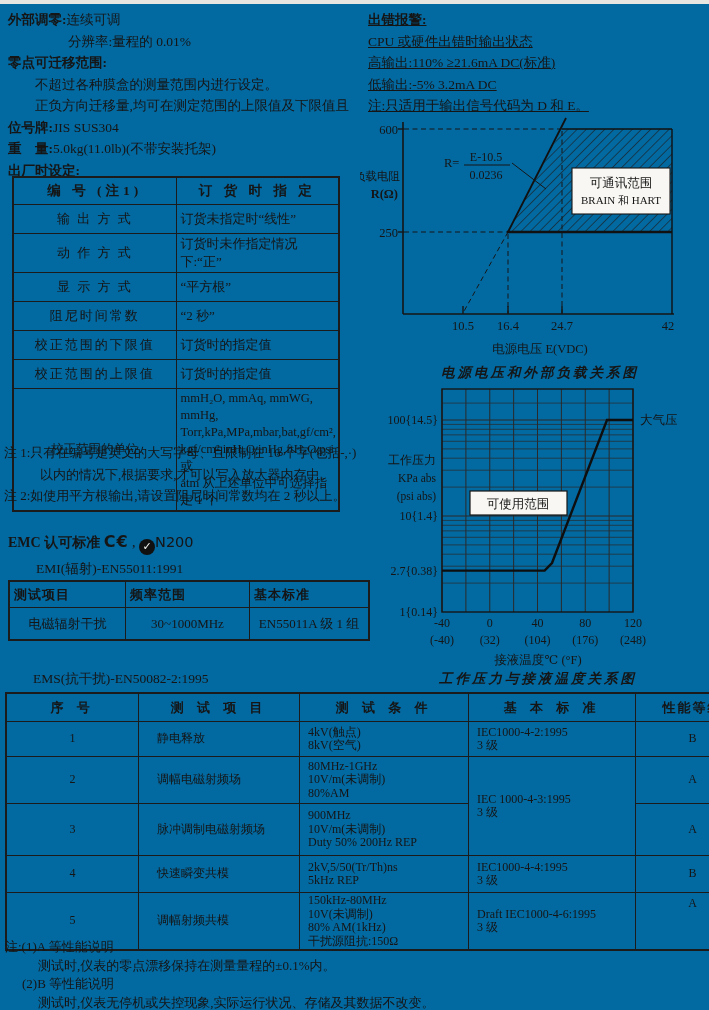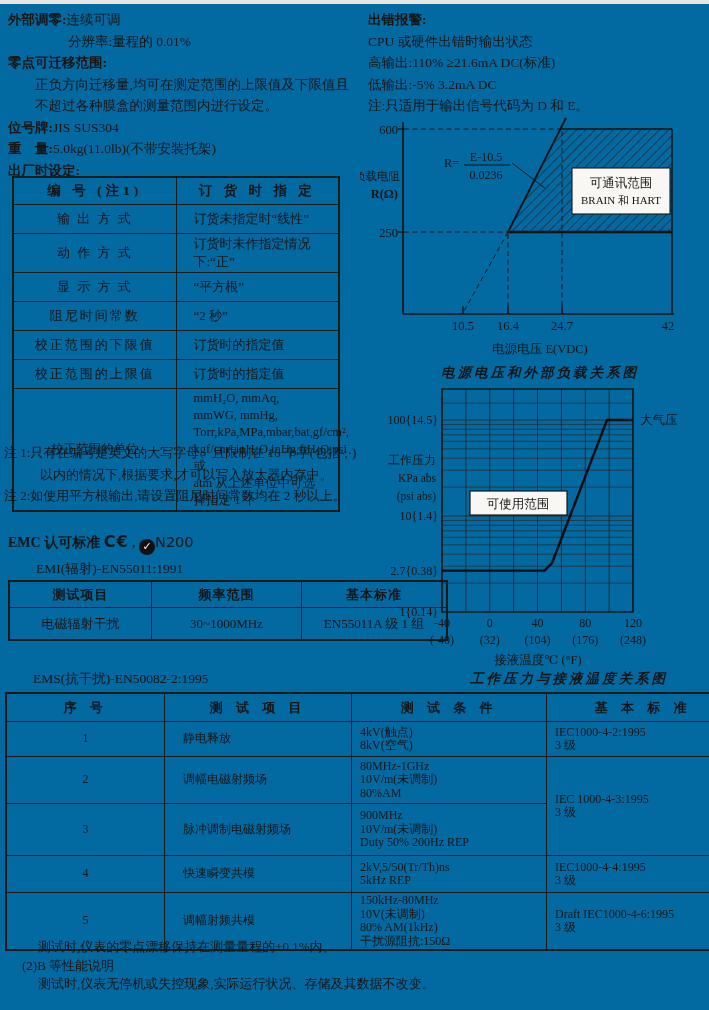--- a/index.html
+++ b/index.html
@@ -10,31 +10,31 @@
     font-family:"Liberation Serif","DejaVu Serif",serif;
     overflow:hidden;
   }
   .abs{position:absolute;}
   .b{font-weight:bold;}
   .pre{white-space:pre-line;}
   .line{font-size:13.5px;line-height:21.5px;}
   
   table{border-collapse:collapse;table-layout:fixed;}
   .doc-table{border:2px solid #1b1b1b;}
-  .doc-table td,.doc-table th{border:1.4px solid #1b1b1b;font-size:13px;padding:1px 17px;}
+  .doc-table td,.doc-table th{border:1.4px solid #1b1b1b;font-size:13px;padding:1px 4px;}
   
   .ft{width:328px;}
   .ft th{height:24px;text-align:center;letter-spacing:4px;font-size:13.5px;}
   .ft td.c1{width:136px;text-align:center;letter-spacing:2px;height:26px;}
   .ft td.c2{width:192px;text-align:left;font-family:Liberation Serif, serif;}
   .ft tr.units td{height:76px;line-height:17px;font-size:12.5px;border-radius:11px;}
   .ft tr.units td.c1{letter-spacing:0;}
   
   .emi{width:332px;}
-  .emi th{height:23px;text-align:center;font-size:13px;letter-spacing:1px;}
+  .emi th{height:23px;text-align:left;font-size:13px;letter-spacing:1px;}
   .emi td{height:29px;text-align:center;font-size:13px;}
   
   .ems{width:698px;}
   .ems th{height:25px;text-align:center;font-size:13px;letter-spacing:5px;}
   .ems td{font-size:12px;line-height:13.5px;vertical-align:middle;}
   .ems td.no{text-align:center;}
   .ems td.item{padding-left:18px;}
   .ems td.cond{padding-left:8px;}
   .ems td.std{padding-left:8px;}
   .ems td.grade{text-align:center;}
@@ -56,22 +56,22 @@
 </style>
 </head>
 <body>
 
 <div id="page">
 
   <div class="abs" style="left:8px;top:5px;width:352px;">
     <div class="line"><span class="b">外部调零:</span><span>连续可调</span></div>
     <div class="line" style="margin-left:60px;">分辨率:量程的 0.01%</div>
     <div class="line b">零点可迁移范围:</div>
+    <div class="line" style="margin-left:27px;">不超过各种膜盒的测量范围内进行设定。</div>
     <div class="line" style="margin-left:27px;">正负方向迁移量,均可在测定范围的上限值及下限值且</div>
-    <div class="line" style="margin-left:27px;">不超过各种膜盒的测量范围内进行设定。</div>
     <div class="line"><span class="b">位号牌:</span><span>JIS SUS304</span></div>
     <div class="line"><span class="b">重　量:</span><span>5.0kg(11.0lb)(不带安装托架)</span></div>
     <div class="line b">出厂时设定:</div>
   </div>
 
   <table class="doc-table ft abs" style="left:12px;top:172px;">
     <tbody>
         <tr>
       <th class="c1">编  号  (注1)</th>
       <th class="c2" style="text-align:center;">订 货 时 指 定</th>
@@ -132,21 +132,21 @@
       <th style="width:110px;">基本标准</th>
     </tr>
     <tr>
       <td>电磁辐射干扰</td>
       <td>30~1000MHz</td>
       <td>EN55011A 级 1 组</td>
     </tr>
   </tbody>
     </table>
 
-  <div class="abs" style="left:368px;top:5px;width:335px;">
+  <div class="abs" style="left:368px;top:5px;width:335px;text-decoration:underline;">
     <div class="line b">出错报警:</div>
     <div class="line">CPU 或硬件出错时输出状态</div>
     <div class="line">高输出:110% ≥21.6mA DC(标准)</div>
     <div class="line">低输出:-5% 3.2mA DC</div>
     <div class="line">注:只适用于输出信号代码为 D 和 E。</div>
   </div>
 
   <svg class="abs" style="left:360px;top:112px;" width="349" height="248" viewBox="0 0 349 248">
     <defs>
       <pattern id="hatch" width="6.5" height="6.5" patternUnits="userSpaceOnUse" patternTransform="rotate(45)">
@@ -258,21 +258,21 @@
     <text x="265" y="243" font-size="12" text-anchor="middle">120</text>
 
     <text x="74" y="260" font-size="12" text-anchor="middle">(-40)</text>
     <text x="121.8" y="260" font-size="12" text-anchor="middle">(32)</text>
     <text x="169.6" y="260" font-size="12" text-anchor="middle">(104)</text>
     <text x="217.3" y="260" font-size="12" text-anchor="middle">(176)</text>
     <text x="265" y="260" font-size="12" text-anchor="middle">(248)</text>
     <text x="170" y="280" font-size="12.5" text-anchor="middle">接液温度℃ (°F)</text>
   </svg>
 
-  <div class="abs caption" style="left:408px;top:666px;width:260px;text-align:right;">工作压力与接液温度关系图</div>
+  <div class="abs caption" style="left:408px;top:666px;width:260px;">工作压力与接液温度关系图</div>
 
   <div class="abs line" style="left:33px;top:664px;">EMS(抗干扰)-EN50082-2:1995</div>
 
   <table class="doc-table ems abs" style="left:5px;top:688px;">
     <tbody>
         <tr>
       <th style="width:123px;">序  号</th>
       <th style="width:152px;">测 试 项 目</th>
       <th style="width:160px;">测 试 条 件</th>
       <th style="width:158px;">基 本 标 准</th>
@@ -322,18 +322,19 @@
 80% AM(1kHz)
 干扰源阻抗:150Ω</td>
       <td class="std pre">Draft IEC1000-4-6:1995
 3  级</td>
       <td class="grade top">A</td>
     </tr>
   </tbody>
     </table>
 
   <div class="abs" style="left:5px;top:934px;width:690px;font-size:13px;line-height:18.5px;">
+    <div>注:(1)A 等性能说明</div>
     <div style="margin-left:33px;">测试时,仪表的零点漂移保持在测量量程的±0.1%内。</div>
     <div style="margin-left:17px;">(2)B 等性能说明</div>
     <div style="margin-left:33px;">测试时,仪表无停机或失控现象,实际运行状况、存储及其数据不改变。</div>
   </div>
 
 </div>
 
 </body></html>

